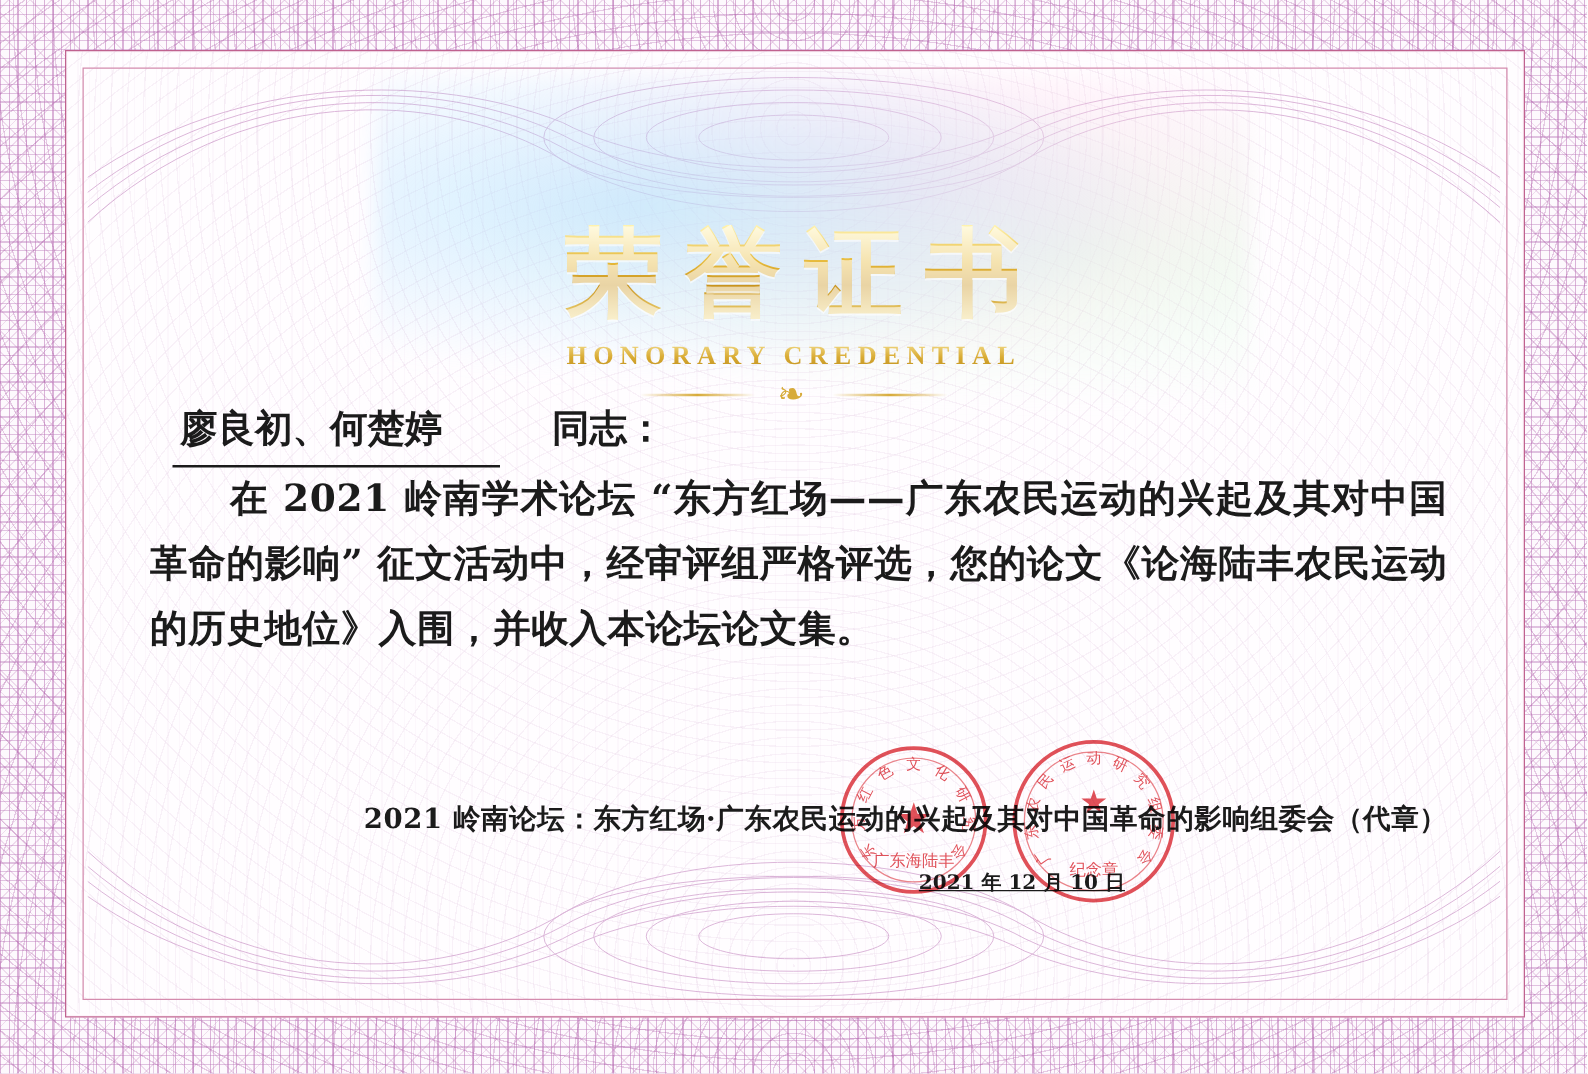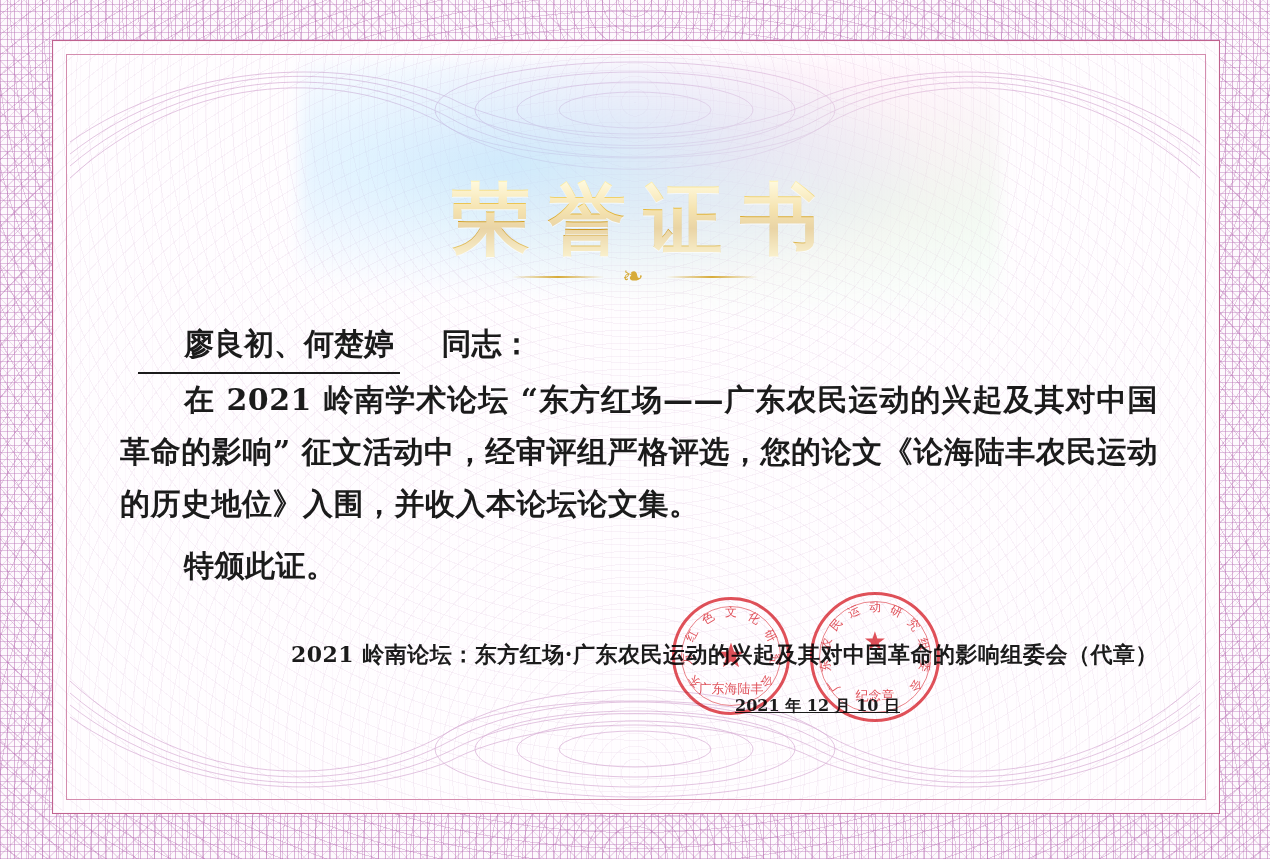--- a/index.html
+++ b/index.html
@@ -174,21 +174,21 @@
     font-family: "DejaVu Serif", serif;
   }
   .salutation {
     font-size: 30px;
     white-space: nowrap;
   }
   .salutation .names {
     display: inline-block;
     min-width: 250px;
     border-bottom: 2px solid #1b1b1b;
-    text-align: right;
+    text-align: left;
     font-weight: 700;
     padding: 0 6px 2px 6px;
     margin-left: 18px;
   }
   .salutation .comrade {
     margin-left: 32px;
     font-weight: 700;
   }
   .para {
     text-indent: 64px;
@@ -313,34 +313,34 @@
       <ellipse cx="565" cy="52" rx="160" ry="38"></ellipse>
       <ellipse cx="565" cy="52" rx="118" ry="28"></ellipse>
       <ellipse cx="565" cy="52" rx="76" ry="18"></ellipse>
     </g>
   </svg>
 
   <div class="sheen"></div>
 
   <div class="title-block">
     <div class="title-cn">荣誉证书</div>
+    <div class="title-en">HONORARY CREDENTIAL</div>
     <div class="title-flourish">
       <span class="rule"></span>
       <span>❧</span>
       <span class="rule"></span>
     </div>
   </div>
 
   <div class="body">
     <div class="salutation">
       <span class="names">廖良初、何楚婷</span>
       <span class="comrade">同志：</span>
     </div>
     <div class="para">在 2021 岭南学术论坛 “东方红场——广东农民运动的兴起及其对中国革命的影响” 征文活动中，经审评组严格评选，您的论文《论海陆丰农民运动的历史地位》入围，并收入本论坛论文集。</div>
-    <div class="para second">特颁此证。</div>
   </div>
 
   <div class="issuer">2021 岭南论坛：东方红场·广东农民运动的兴起及其对中国革命的影响组委会（代章）</div>
   <div class="issue-date">2021 年 12 月 10 日</div>
 
   <div class="seal" id="seal-left">
     <div class="rim"></div>
     <div class="ring-text">
         <span style="transform: rotate(-215deg) translate(44px) rotate(90deg) translate(-50%, -50%);">东</span>
         <span style="transform: rotate(-183.75deg) translate(44px) rotate(90deg) translate(-50%, -50%);">方</span>

